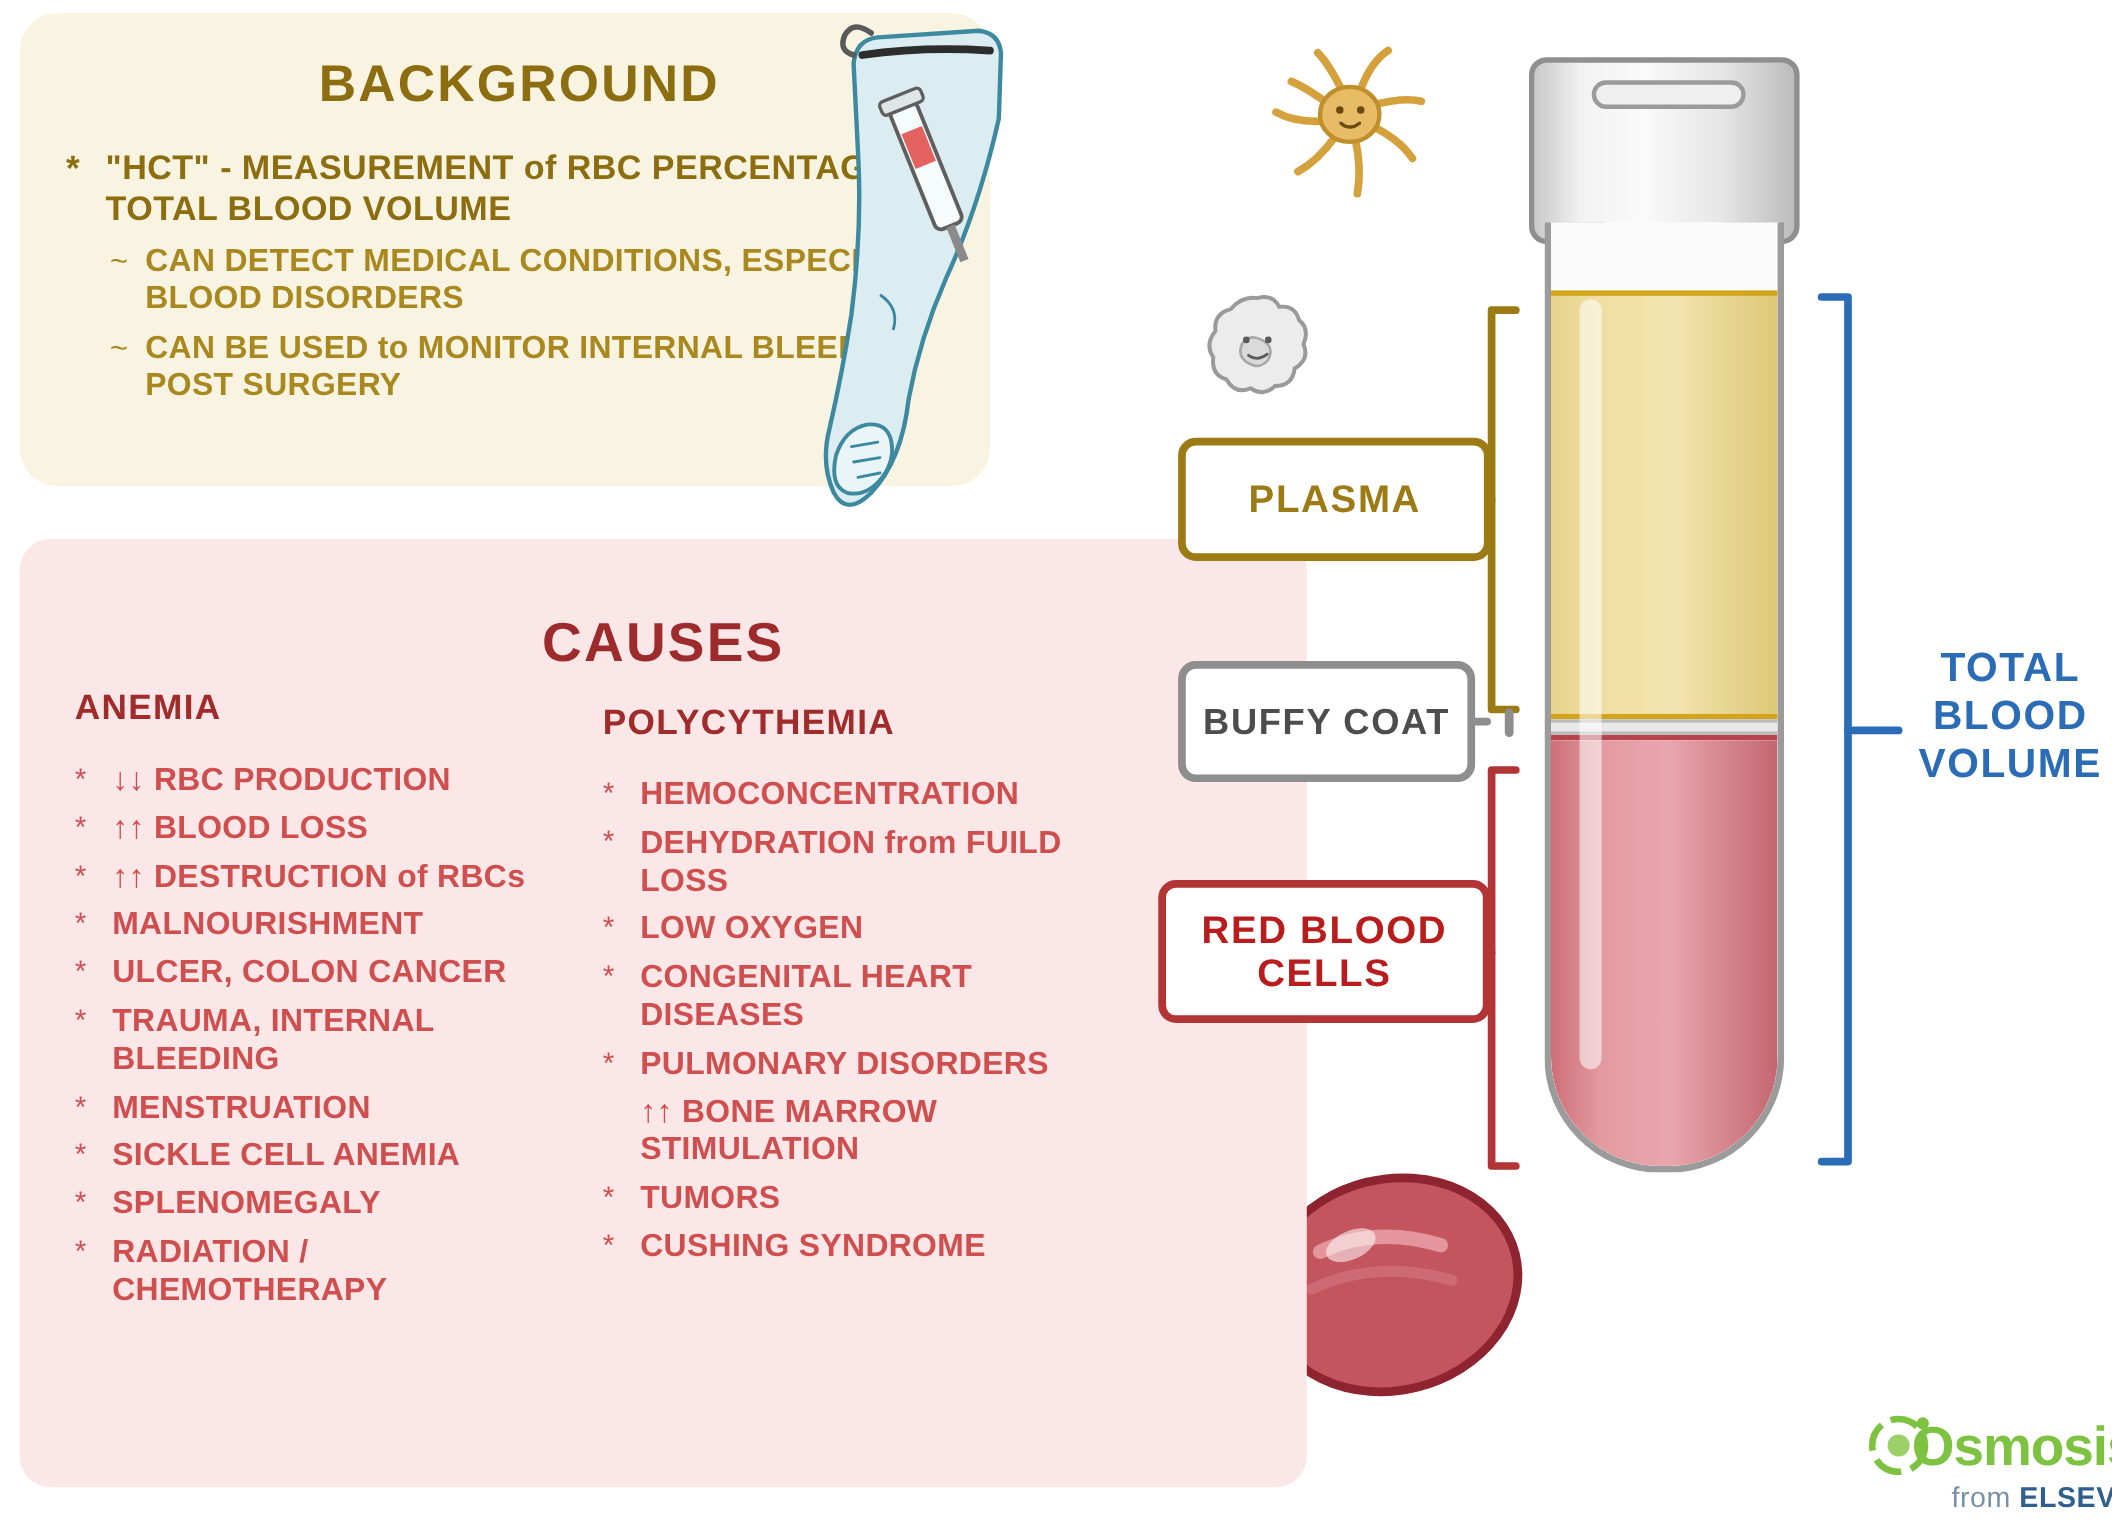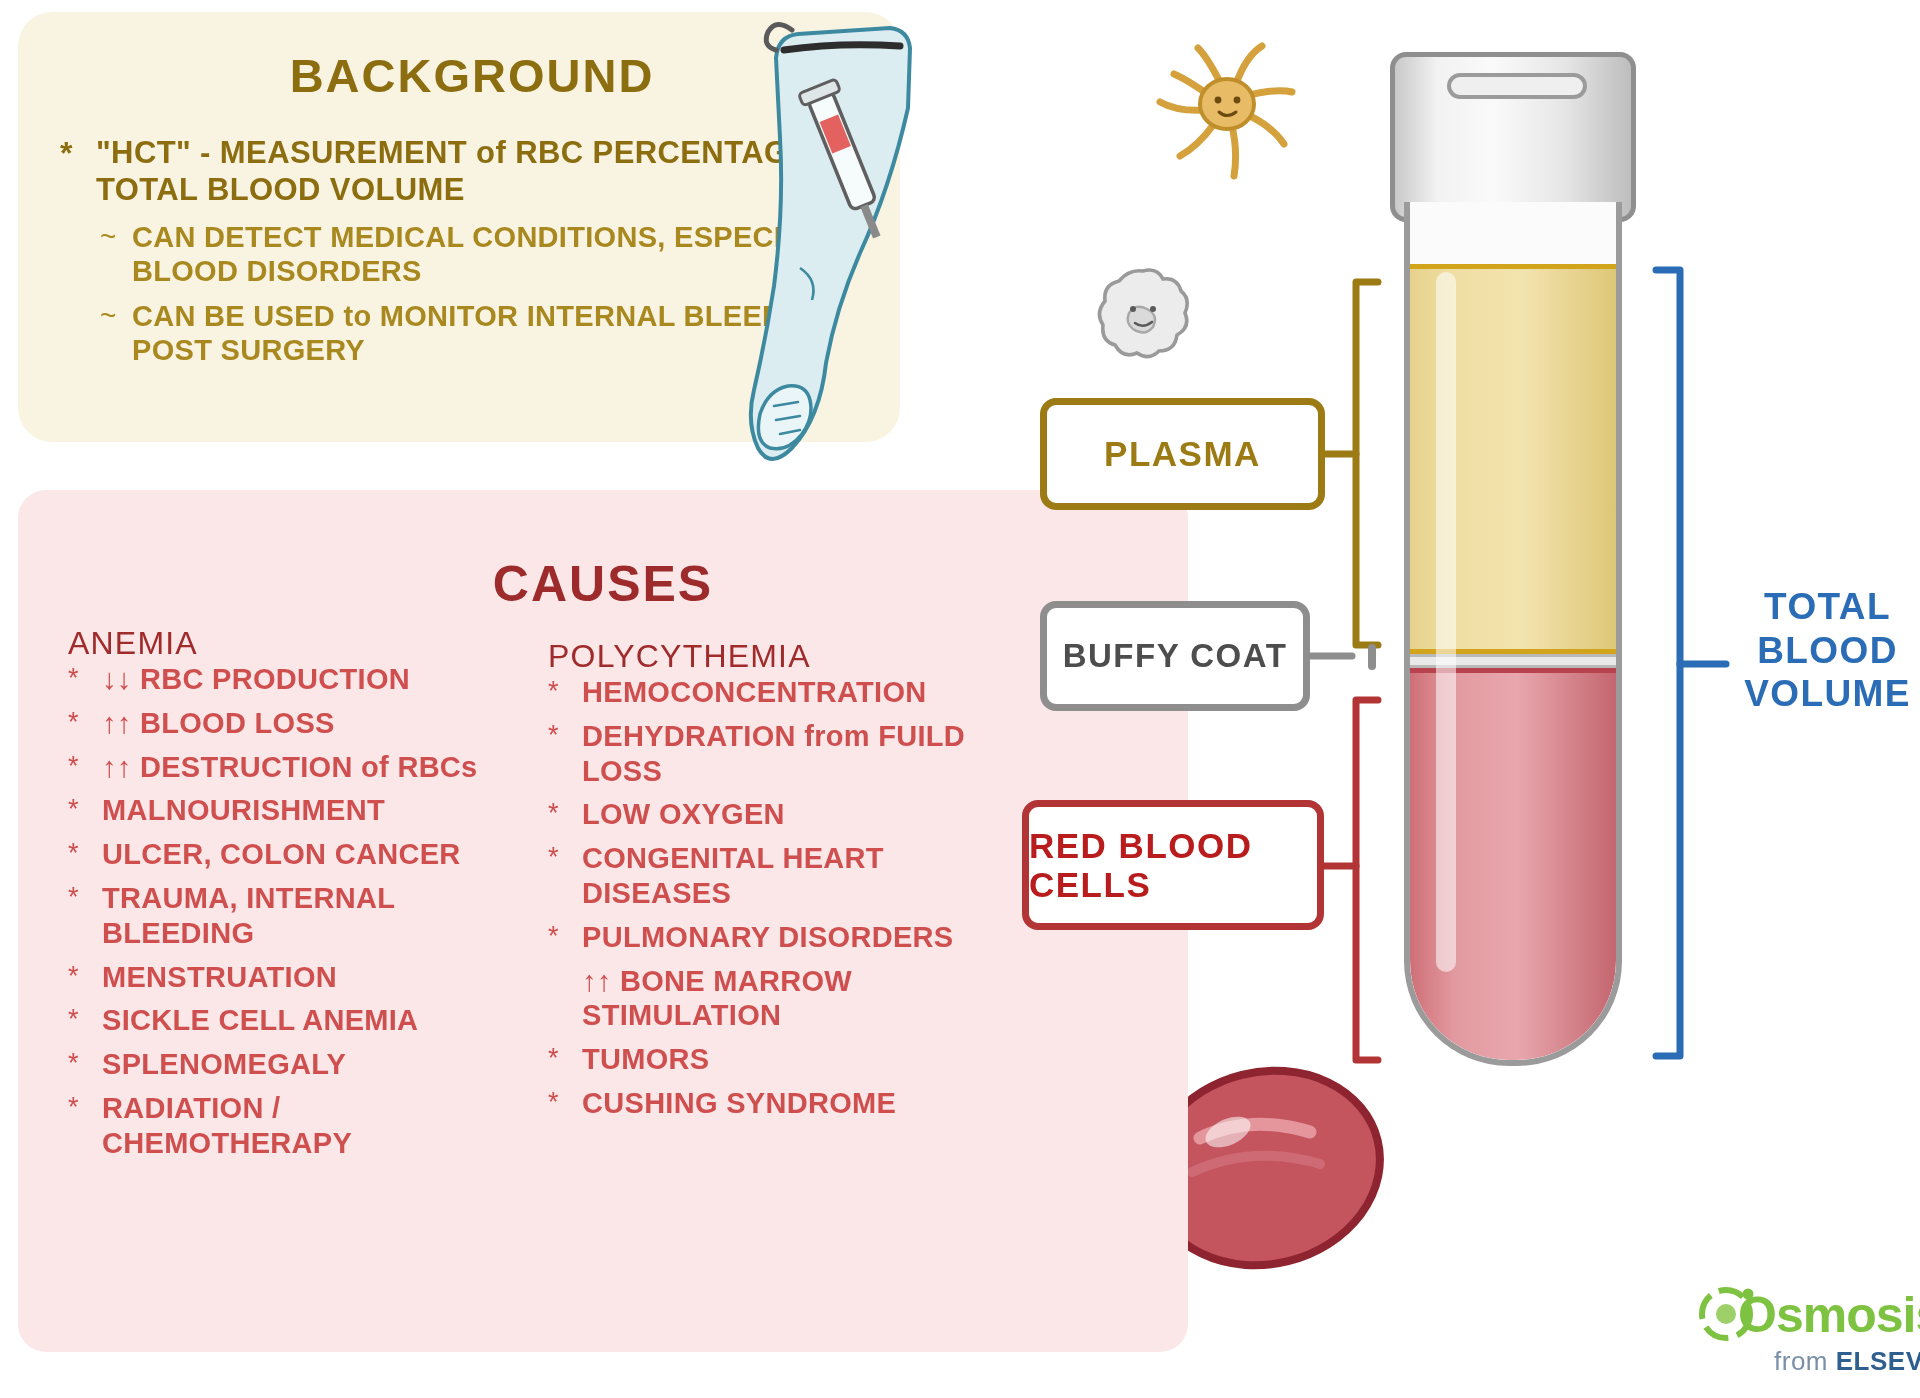--- a/index.html
+++ b/index.html
@@ -38,32 +38,32 @@
   .causes-title {
     position: absolute; left: 18px; top: 535px; width: 1170px;
     text-align: center; font-size: 50px; font-weight: 700; letter-spacing: 2px;
     color: #9e2b2b;
     margin-top: 20px;
   }
   .col { position: absolute; }
   .col-anemia { left: 68px; top: 625px; width: 420px; }
   .col-poly { left: 548px; top: 638px; width: 450px; }
   .col-head {
-    font-size: 32px; font-weight: 400; letter-spacing: 1.2px;
-    color: #a02b2b; margin-bottom: 0;
+    font-size: 32px; font-weight: 700; letter-spacing: 1.2px;
+    color: #a02b2b; margin-bottom: 30px;
   }
   .c-item { display: flex; margin-bottom: 9px; }
   .c-star { color: #cf4f4f; font-size: 27px; width: 34px; flex: none; line-height: 1.2; }
   .c-text { color: #cf4f4f; font-size: 29px; font-weight: 600; line-height: 1.2; letter-spacing: .3px; }
 
   
   .callout {
     position: absolute; background: #fff; border-radius: 16px;
-    display: flex; align-items: center; justify-content: center; 
-    font-weight: 800; letter-spacing: 1.5px; line-height: 1.12;
+    display: flex; align-items: center; justify-content: center; text-align: center;
+    font-weight: 800; letter-spacing: 1.5px; line-height: 1.12; margin-left: 31px;
   }
   #plasma-box {
     left: 1040px; top: 398px; width: 285px; height: 112px;
     border: 7px solid #9c7a14; color: #9c7a14; font-size: 35px;
   }
   #buffy-box {
     left: 1040px; top: 601px; width: 270px; height: 110px;
     border: 7px solid #8e8e8e; color: #4d4d4d; font-size: 33px;
   }
   #rbc-box {

